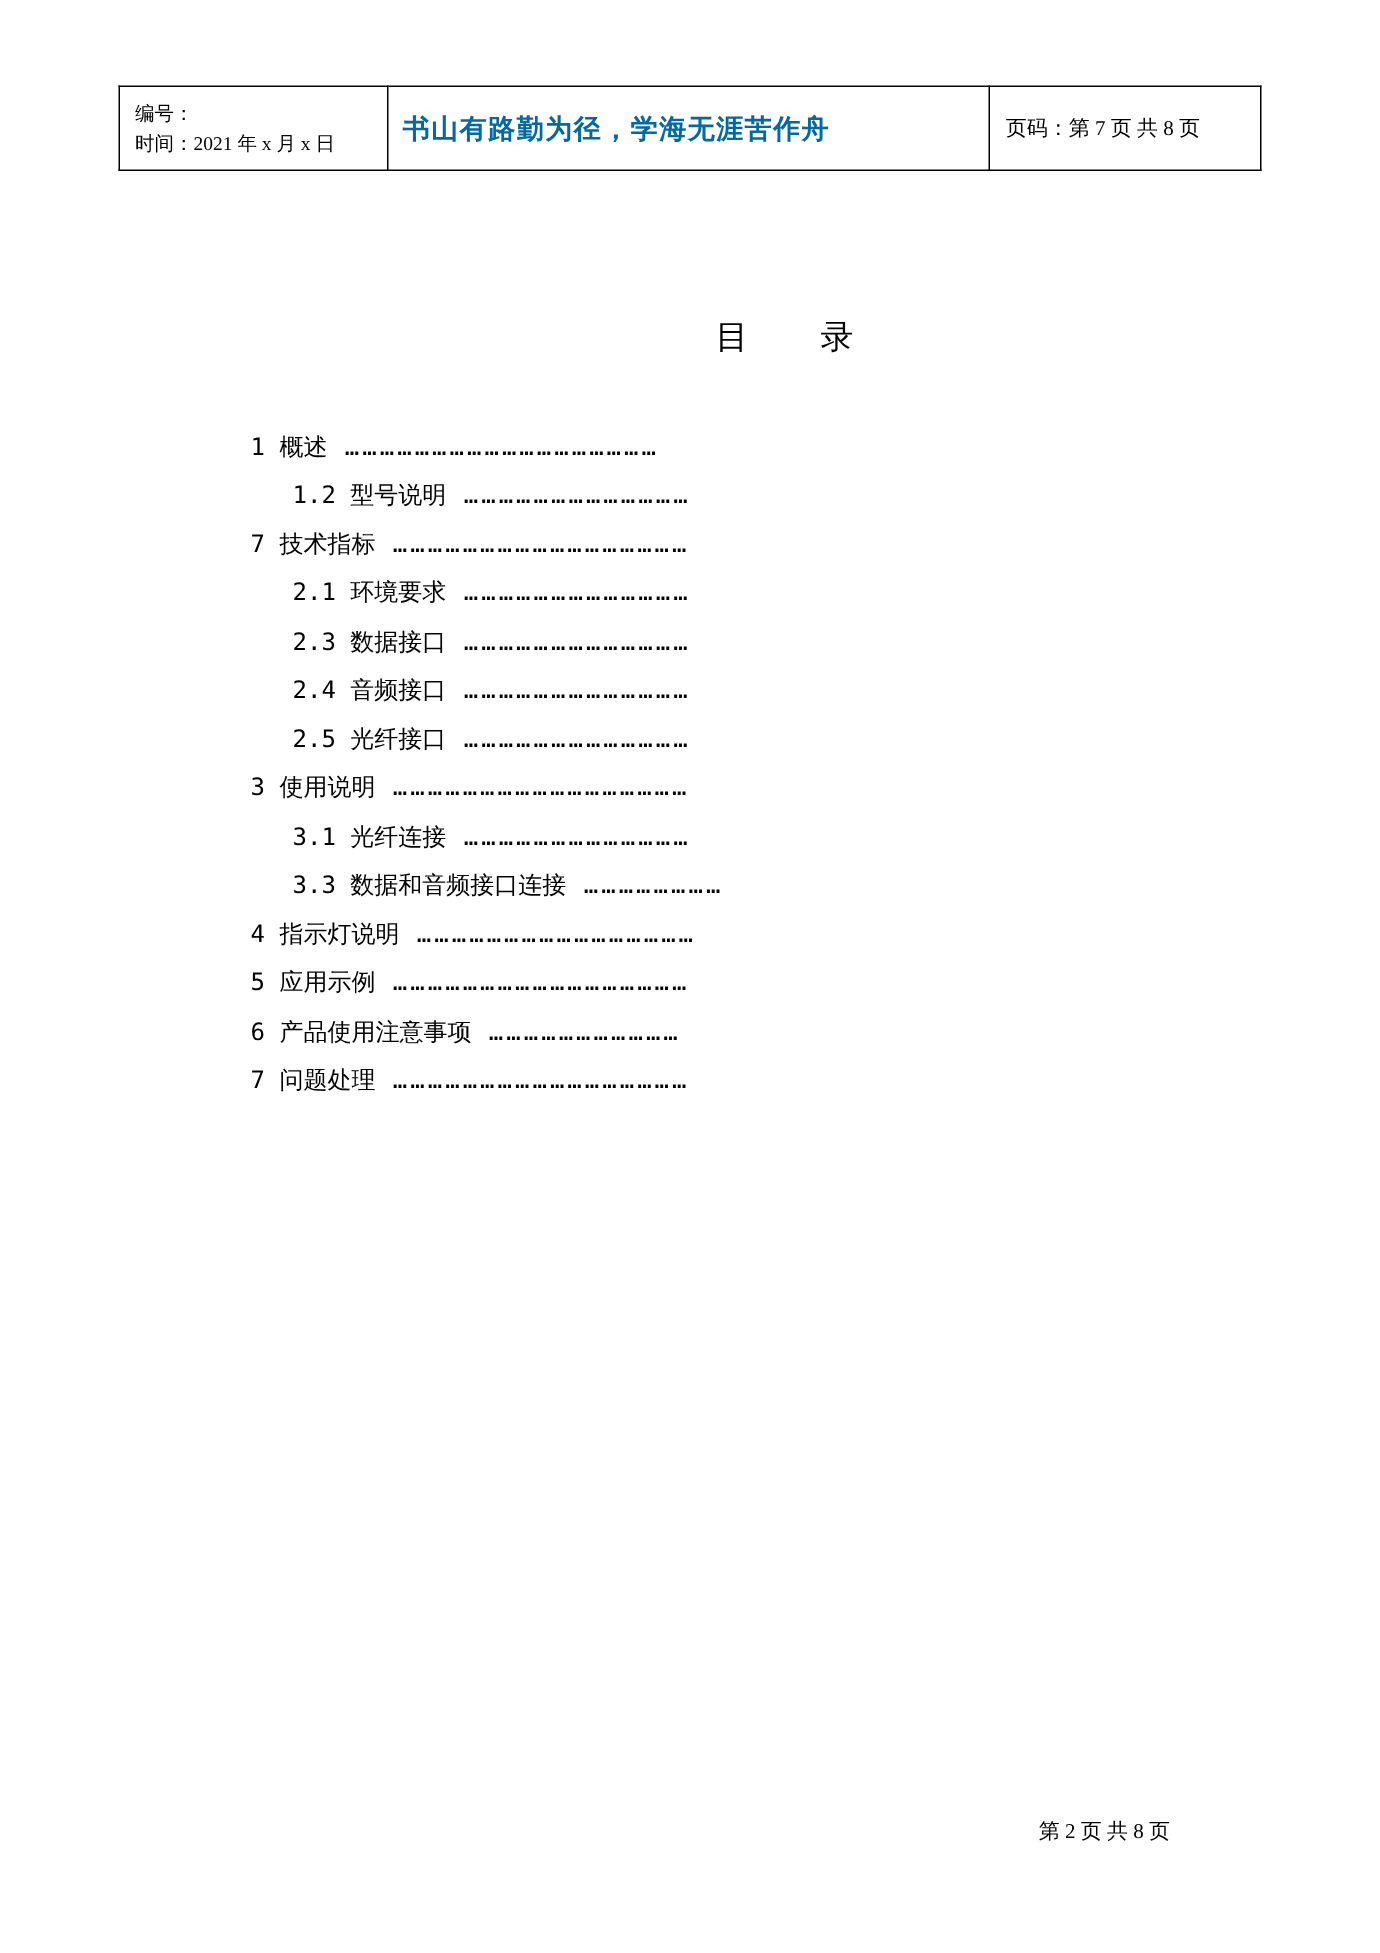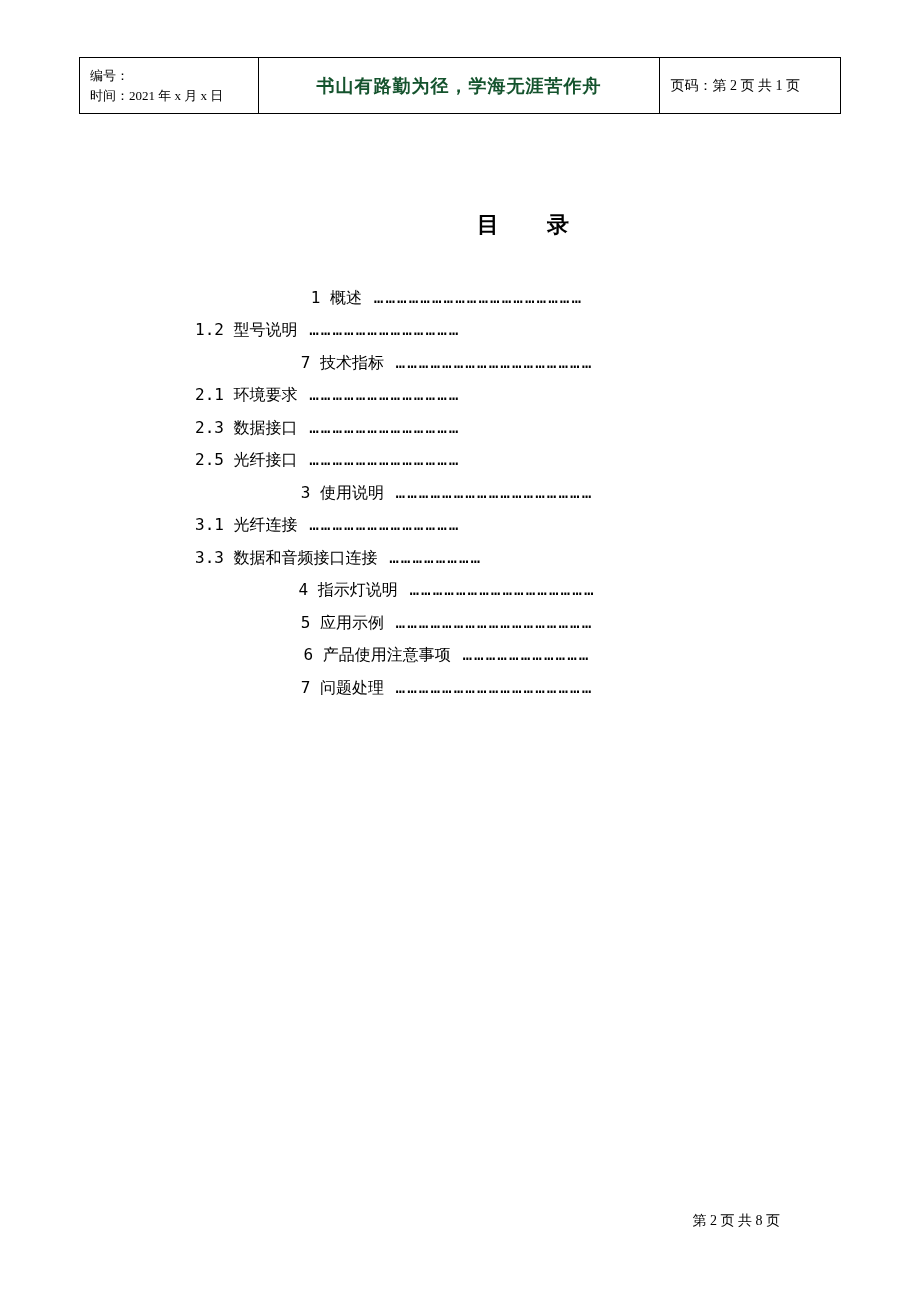--- a/index.html
+++ b/index.html
@@ -27,53 +27,52 @@
       padding: 8px 10px;
       vertical-align: middle;
     }
     .header-cell-left {
       width: 175px;
       font-size: 13px;
       line-height: 1.5;
     }
     .header-cell-center {
       width: 394px;
-      text-align: center;
-      color: #14532d;
+      text-align: left;
+      color: #0369a1;
       font-size: 18px;
       font-weight: bold;
       letter-spacing: 1px;
     }
     .header-cell-right {
       width: 177px;
       font-size: 14px;
     }
     .toc-container {
       position: absolute;
       top: 210px;
       left: 167px;
       width: 560px;
     }
     .toc-title {
       font-size: 22px;
-      font-weight: bold;
+      font-weight: normal;
       text-align: center;
       letter-spacing: 48px;
       padding-left: 200px;
       margin-bottom: 42px;
     }
     .toc-list {
       font-size: 16px;
       line-height: 2.03;
       font-family: "SimSun", "宋体", monospace;
     }
     .toc-item-l1 {
       white-space: nowrap;
       overflow: hidden;
-      text-align: center;
     }
     .toc-item-l2 {
       padding-left: 28px;
       white-space: nowrap;
       overflow: hidden;
     }
     .toc-label {
       display: inline;
     }
     .toc-dots {
@@ -90,33 +89,34 @@
 <body>
 
 <table class="header-table">
   <tbody>
       <tr>
     <td class="header-cell-left">
       <div>编号：</div>
       <div>时间：2021 年 x 月 x 日</div>
     </td>
     <td class="header-cell-center">书山有路勤为径，学海无涯苦作舟</td>
-    <td class="header-cell-right">页码：第 2 页  共 1 页</td>
+    <td class="header-cell-right">页码：第 7 页  共 8 页</td>
   </tr>
 </tbody>
   </table>
 
 <div class="toc-container">
   <div class="toc-title">目录</div>
   <div class="toc-list">
     <div class="toc-item-l1"><span class="toc-label">1 概述</span><span class="toc-dots">  ………………………………………………</span></div>
     <div class="toc-item-l2"><span class="toc-label">1.2 型号说明</span><span class="toc-dots">  …………………………………</span></div>
     <div class="toc-item-l1"><span class="toc-label">7 技术指标</span><span class="toc-dots">  ……………………………………………</span></div>
     <div class="toc-item-l2"><span class="toc-label">2.1 环境要求</span><span class="toc-dots">  …………………………………</span></div>
     <div class="toc-item-l2"><span class="toc-label">2.3 数据接口</span><span class="toc-dots">  …………………………………</span></div>
+    <div class="toc-item-l2"><span class="toc-label">2.4 音频接口</span><span class="toc-dots">  …………………………………</span></div>
     <div class="toc-item-l2"><span class="toc-label">2.5 光纤接口</span><span class="toc-dots">  …………………………………</span></div>
     <div class="toc-item-l1"><span class="toc-label">3 使用说明</span><span class="toc-dots">  ……………………………………………</span></div>
     <div class="toc-item-l2"><span class="toc-label">3.1 光纤连接</span><span class="toc-dots">  …………………………………</span></div>
     <div class="toc-item-l2"><span class="toc-label">3.3 数据和音频接口连接</span><span class="toc-dots">  ……………………</span></div>
     <div class="toc-item-l1"><span class="toc-label">4 指示灯说明</span><span class="toc-dots">  …………………………………………</span></div>
     <div class="toc-item-l1"><span class="toc-label">5 应用示例</span><span class="toc-dots">  ……………………………………………</span></div>
     <div class="toc-item-l1"><span class="toc-label">6 产品使用注意事项</span><span class="toc-dots">  ……………………………</span></div>
     <div class="toc-item-l1"><span class="toc-label">7 问题处理</span><span class="toc-dots">  ……………………………………………</span></div>
   </div>
 </div>

